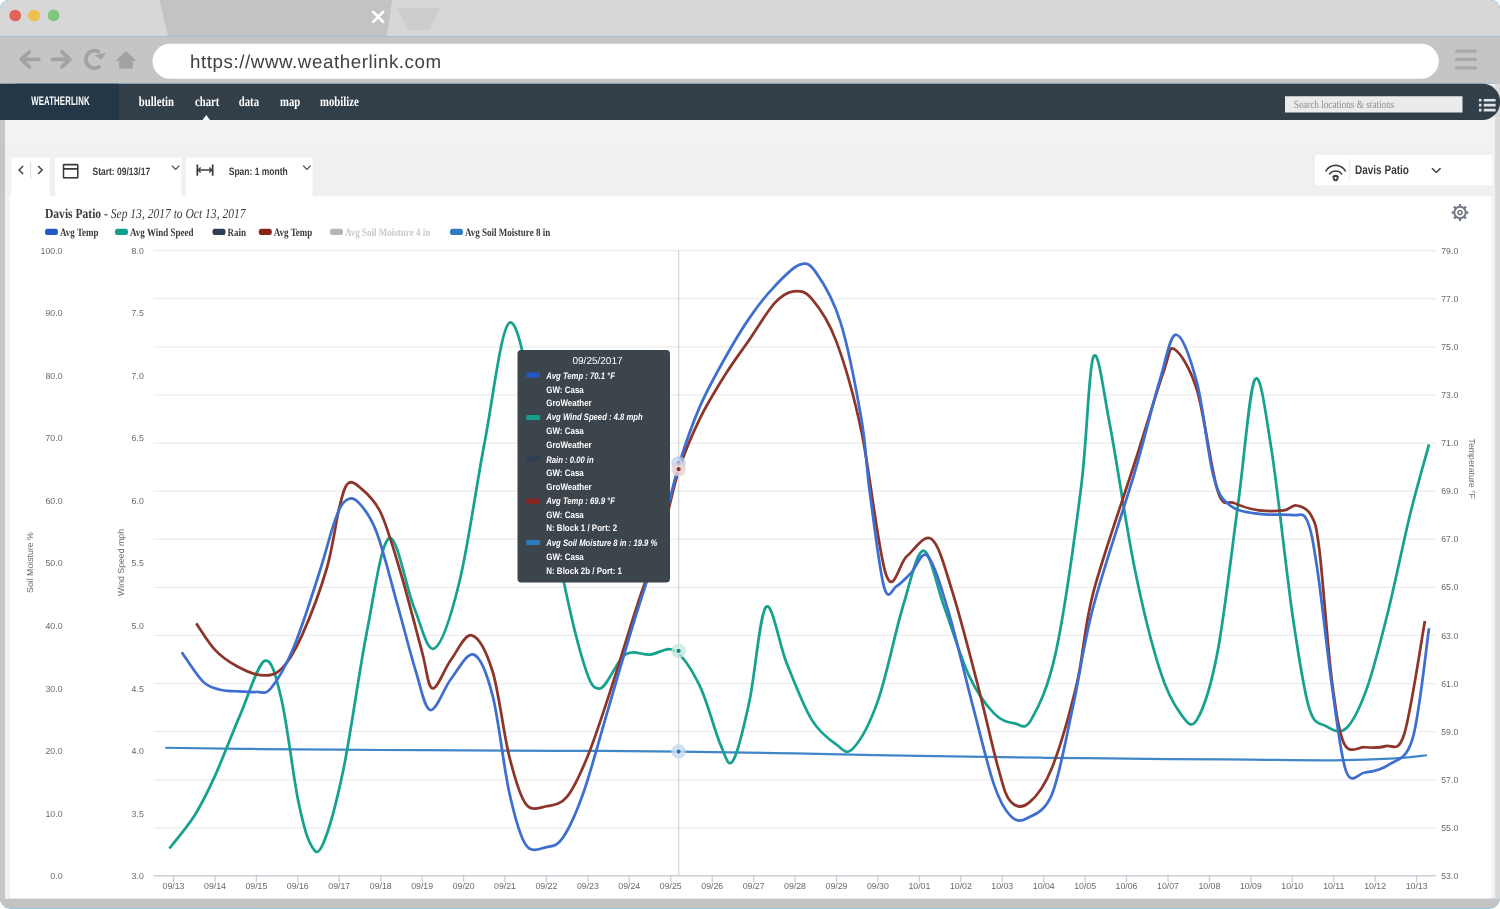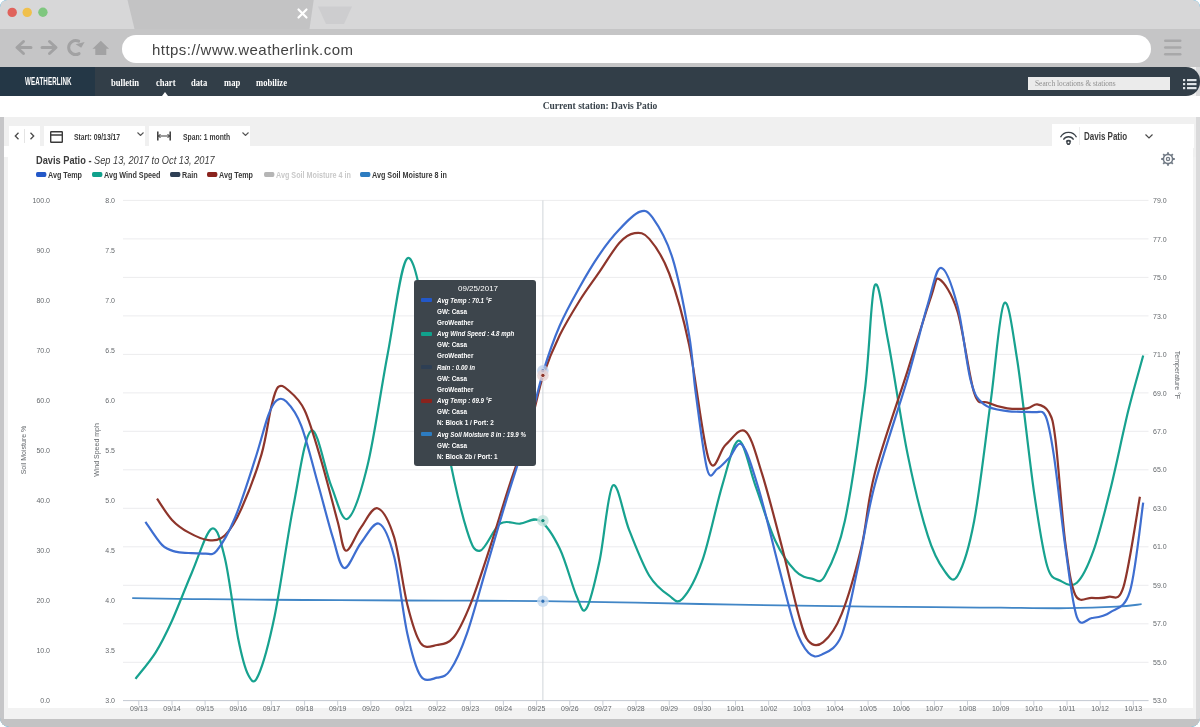--- a/index.html
+++ b/index.html
@@ -23,21 +23,21 @@
   .notch{position:absolute;left:161.8px;top:24.5px;width:0;height:0;border-left:3.6px solid transparent;border-right:3.6px solid transparent;border-bottom:4.6px solid #fff;}
   .search{position:absolute;left:1028px;top:10px;width:142px;height:13px;background:#ebebeb;}
   .search span{position:absolute;left:7px;top:0.5px;font-family:"Liberation Serif",serif;font-size:9px;color:#8e8e8e;transform:scaleX(0.82);transform-origin:0 0;white-space:nowrap;}
   .stationbar{position:absolute;left:0;right:0;top:96px;height:21px;background:#fff;}
   .stationbar span{position:absolute;left:0;right:0;top:4.5px;text-align:center;font-family:"Liberation Serif",serif;font-weight:bold;font-size:9.5px;color:#39434b;}
   
   .toolbar{position:absolute;left:4px;right:4px;top:117px;height:40px;background:#f0f0f0;}
   .tbox{position:absolute;top:9px;height:37px;background:#fff;}
   .tbtext{position:absolute;font-weight:bold;font-size:8.5px;color:#3c3c3c;white-space:nowrap;transform:scaleX(0.8);transform-origin:0 0;}
   
-  .card{position:absolute;left:4px;top:146px;width:1189px;height:562px;background:#fff;}
+  .card{position:absolute;left:4px;top:157px;width:1189px;height:562px;background:#fff;font-family:Liberation Serif, serif;}
   .ctitle{position:absolute;left:32px;top:7.5px;font-size:11px;color:#3c3c3c;white-space:nowrap;transform:scaleX(0.84);transform-origin:0 0;}
   .litem{position:absolute;top:23.5px;font-size:9px;font-weight:bold;color:#3a3a3a;white-space:nowrap;transform:scaleX(0.8);transform-origin:0 0;}
   .sw{display:inline-block;width:12.5px;height:5px;border-radius:2px;vertical-align:1px;margin-right:2.5px;}
   svg.chart{position:absolute;left:0;top:0;}
   text{font-family:"Liberation Sans",sans-serif;}
   
   .tooltip{position:absolute;left:410px;top:123px;width:122px;height:186px;background:#3d454c;border-radius:3px;color:#fff;}
   .tt-title{position:absolute;left:8px;top:3.5px;font-size:8px;padding-left:36px;}
   .tt-e{position:absolute;left:6px;width:112px;}
   .tt-sw{position:absolute;left:1px;top:2.5px;width:11px;height:4px;border-radius:1px;}
@@ -102,23 +102,20 @@
       <g fill="#dfe3e6">
         <rect x="0" y="0" width="2.2" height="2.2"></rect>
           <rect x="4" y="0" width="9.5" height="2.2"></rect>
         <rect x="0" y="4" width="2.2" height="2.2"></rect>
           <rect x="4" y="4" width="9.5" height="2.2"></rect>
         <rect x="0" y="8" width="2.2" height="2.2"></rect>
           <rect x="4" y="8" width="9.5" height="2.2"></rect>
       </g>
     </svg>
   </div>
-  <div class="stationbar">
-      <span>Current station: Davis Patio</span>
-    </div>
 
   <div class="toolbar">
     <div class="tbox" style="left:5px;width:31px;">
       <svg class="abs" style="left:0;top:0" width="31" height="20">
         <line x1="15.5" y1="3" x2="15.5" y2="17" stroke="#e4e4e4" stroke-width="1"></line>
         <path d="M9.5,6.8 L6.3,10 L9.5,13.2" stroke="#4a4a4a" stroke-width="1.3" fill="none"></path>
         <path d="M21.5,6.8 L24.7,10 L21.5,13.2" stroke="#4a4a4a" stroke-width="1.3" fill="none"></path>
       </svg>
     </div>
     <div class="tbox" style="left:40px;width:101px;">

